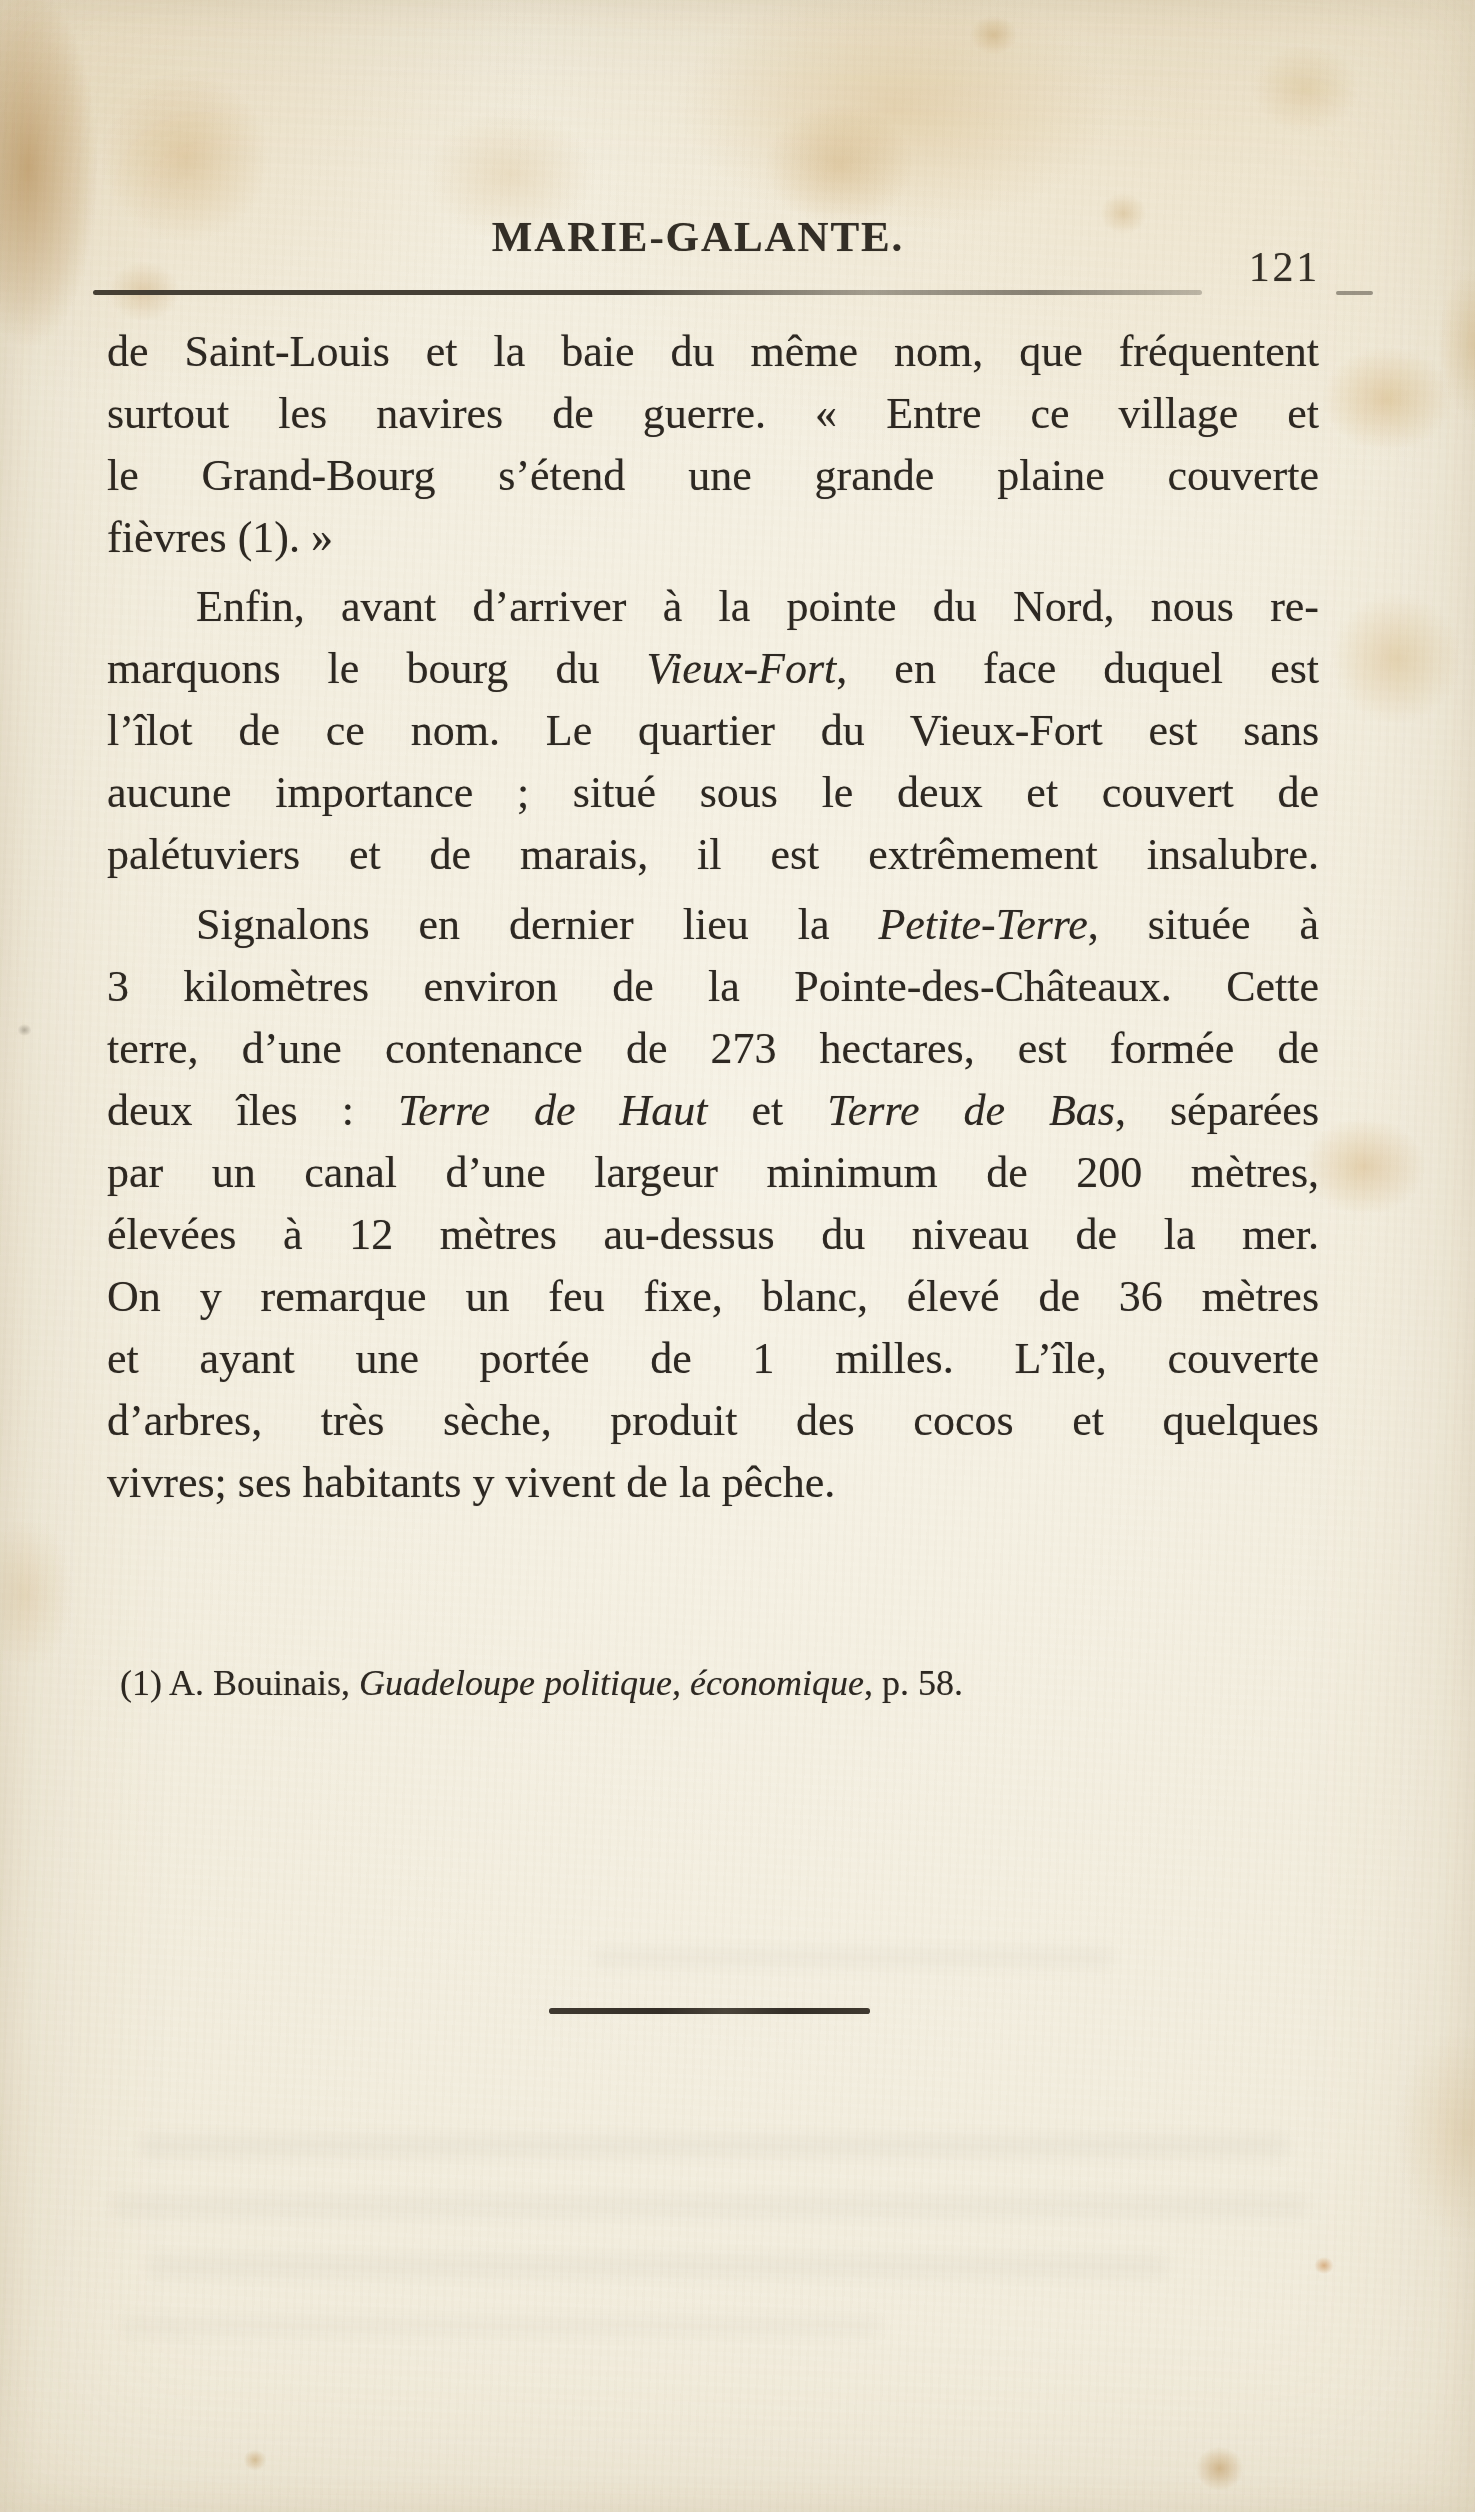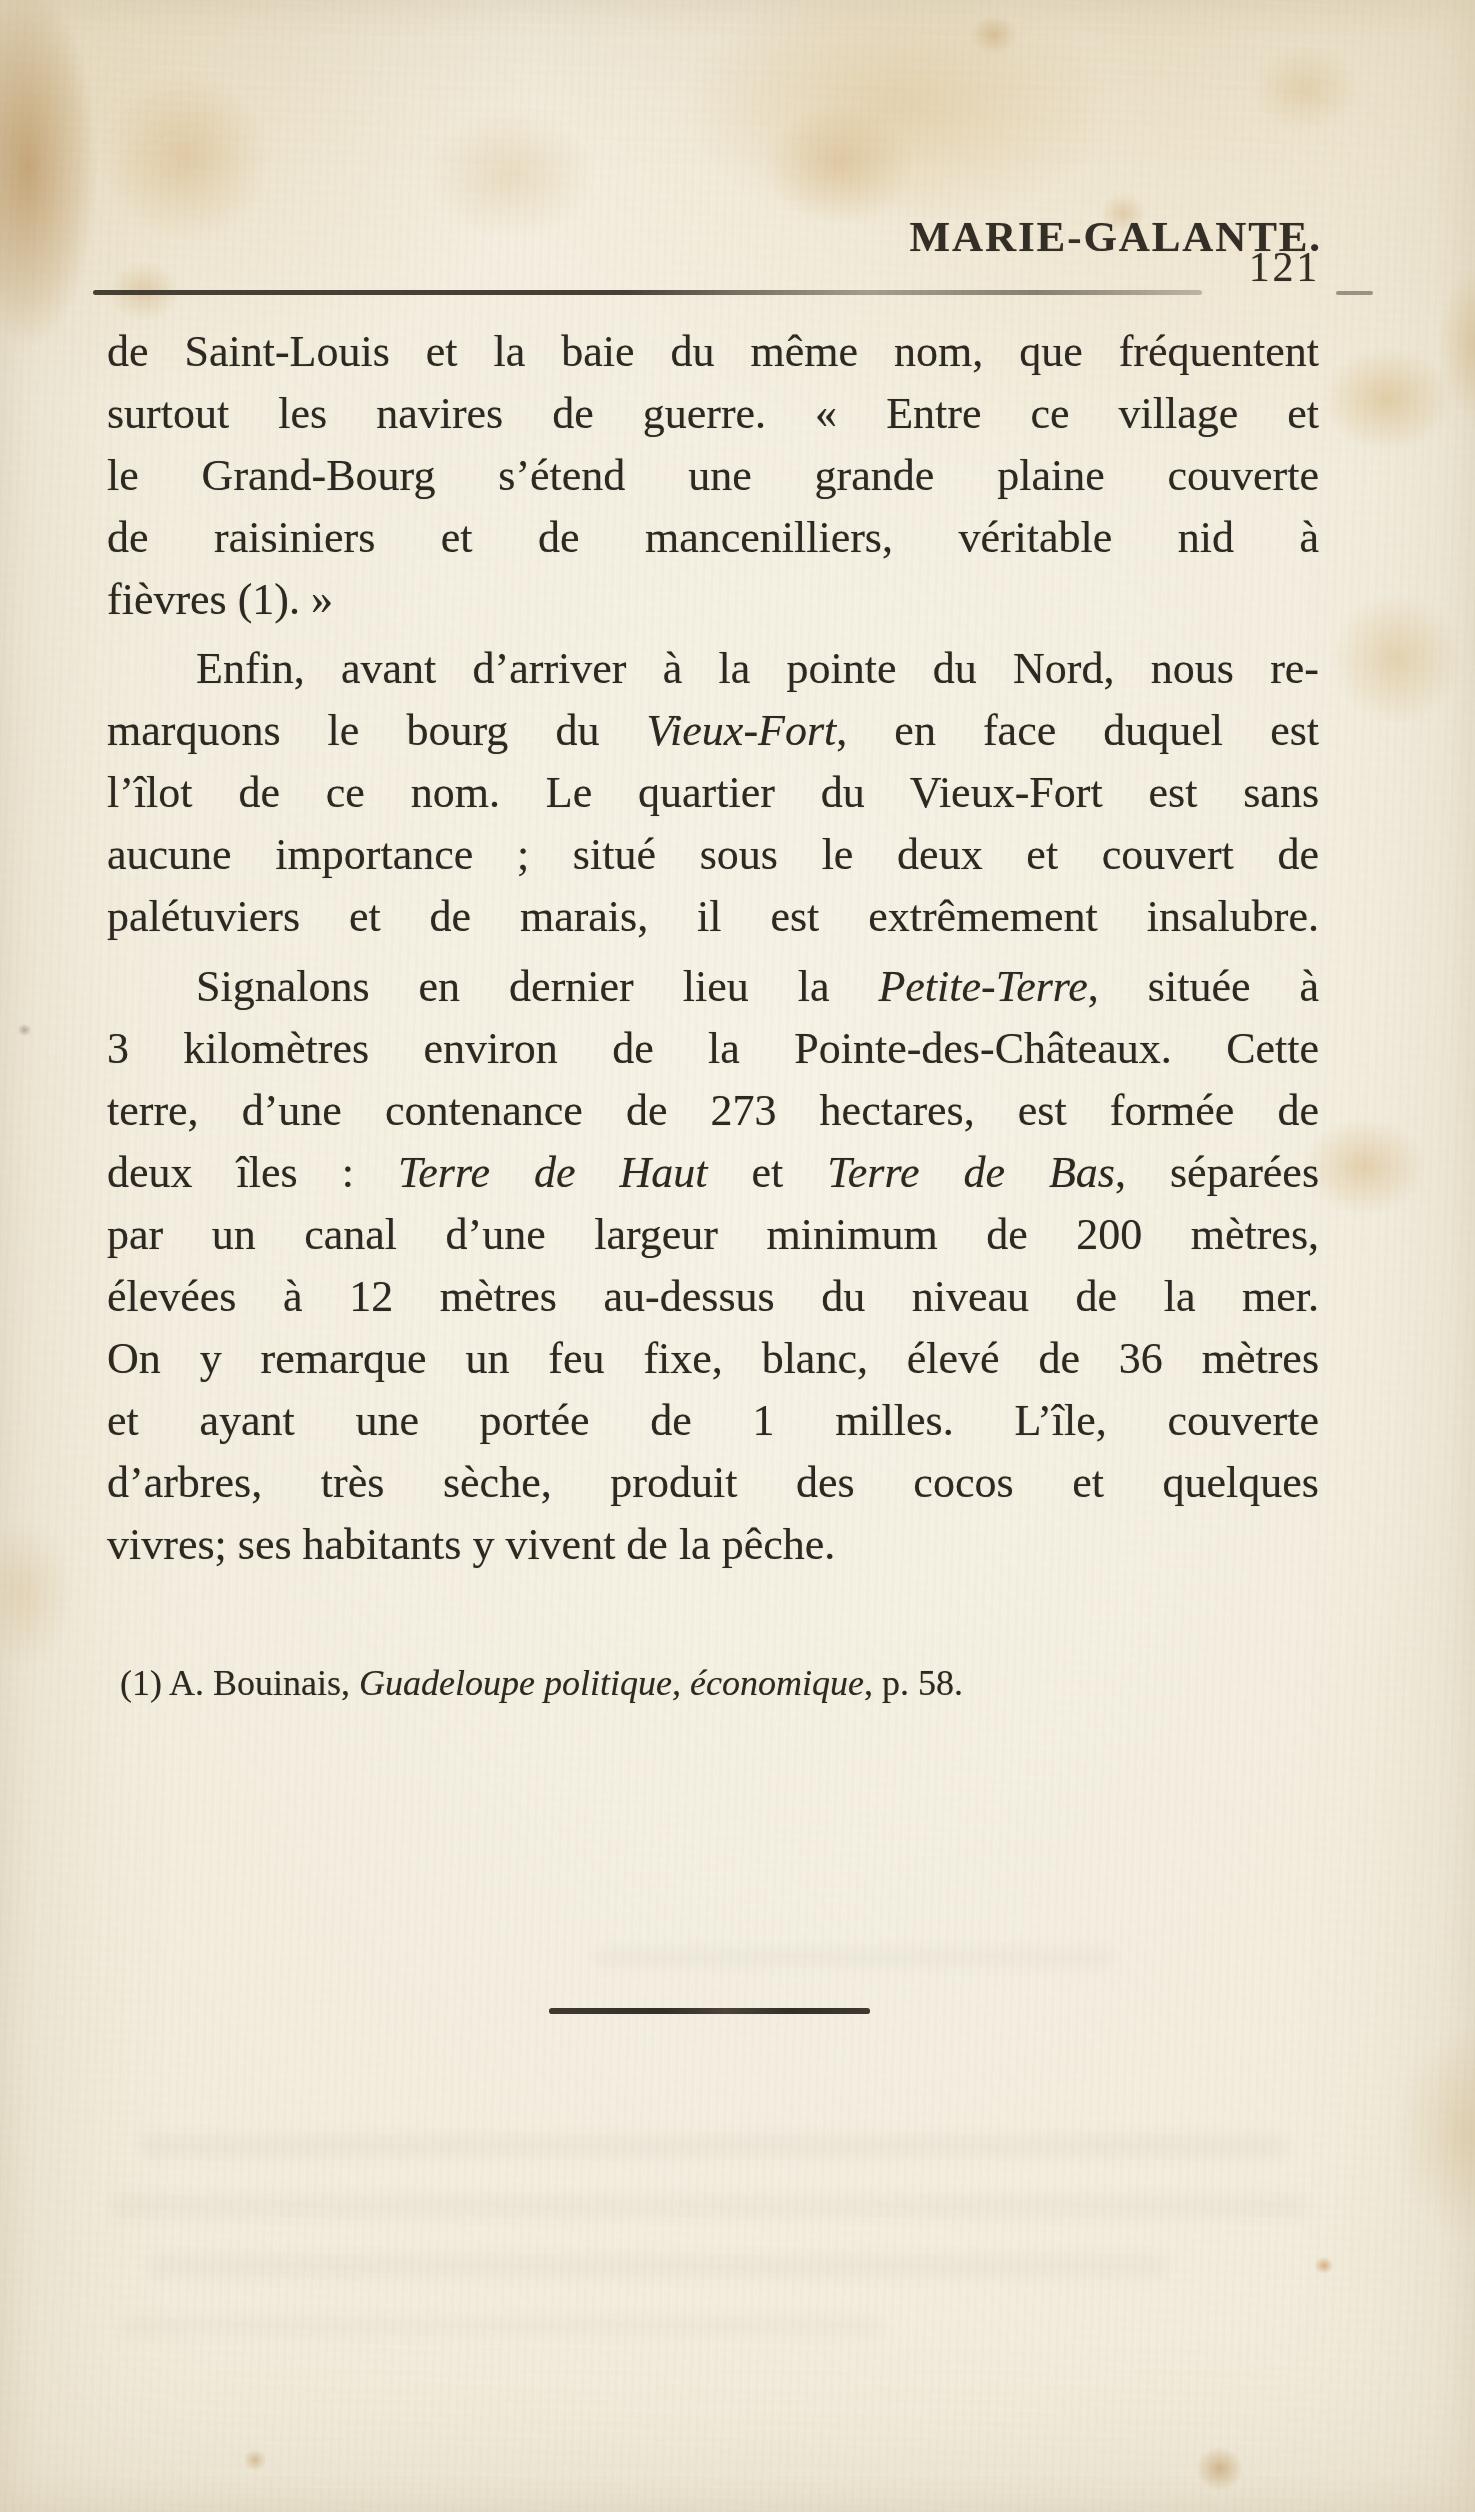--- a/index.html
+++ b/index.html
@@ -59,21 +59,21 @@
   .g3 { left:111px; top:2194px; width:1197px; height:24px; opacity:0.05; }
   .g4 { left:148px; top:2254px; width:1020px; height:24px; opacity:0.05; }
   .g5 { left:121px; top:2315px; width:761px;  height:22px; opacity:0.04; }
 
   .running-head {
     position: absolute; left: 74px; top: 209px;
     width: 1248px; height: 58px; line-height: 56px;
   }
   .head-title {
     position: absolute; left: 0; right: 0;
-    text-align: right;
+    text-align: center;
     font-size: 43px; font-weight: bold; letter-spacing: 1.9px;
     color: #332e26;
     text-shadow: 0 0 0.9px rgba(51,46,38,0.45);
   }
   .page-num {
     position: absolute; right: 1.9px; top: 0;
     font-size: 42px; letter-spacing: 2.8px;
     color: #332e26;
     text-shadow: 0 0 0.9px rgba(51,46,38,0.45);
     margin-top: 30px;
@@ -153,21 +153,20 @@
     <span class="page-num">121</span>
   </header>
   <div class="head-rule"></div>
   <div class="head-rule-dash"></div>
 
   <main class="text-block">
       <div class="para">
         <div class="line just"><span>de Saint-Louis et la baie du même nom, que fréquentent</span></div>
         <div class="line just"><span>surtout les navires de guerre. « Entre ce village et</span></div>
         <div class="line just"><span>le Grand-Bourg s’étend une grande plaine couverte</span></div>
-        <div class="line just"><span>de raisiniers et de mancenilliers, véritable nid à</span></div>
         <div class="line"><span>fièvres (1). »</span></div>
       </div>
       <div class="para">
         <div class="line just indent"><span>Enfin, avant d’arriver à la pointe du Nord, nous re-</span></div>
         <div class="line just"><span>marquons le bourg du </span><i>Vieux-Fort</i><span>, en face duquel est</span></div>
         <div class="line just"><span>l’îlot de ce nom. Le quartier du Vieux-Fort est sans</span></div>
         <div class="line just"><span>aucune importance ; situé sous le deux et couvert de</span></div>
         <div class="line just"><span>palétuviers et de marais, il est extrêmement insalubre.</span></div>
       </div>
       <div class="para">

